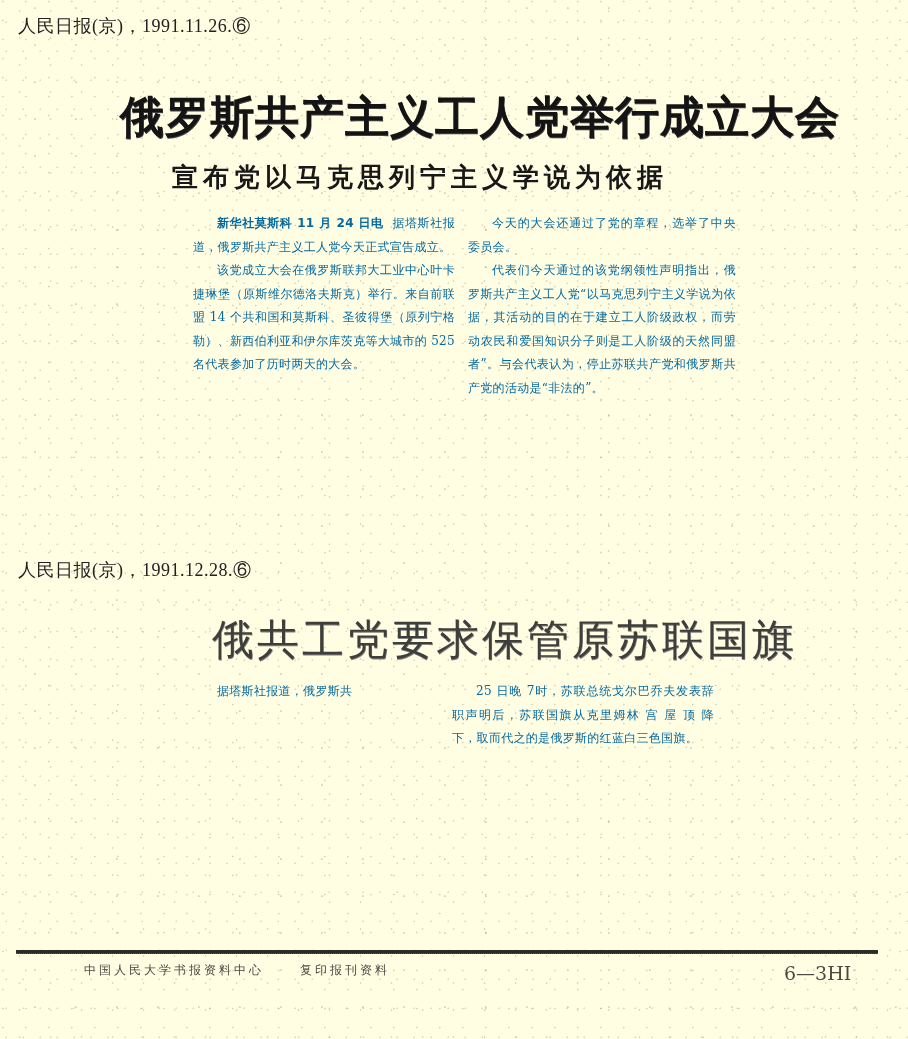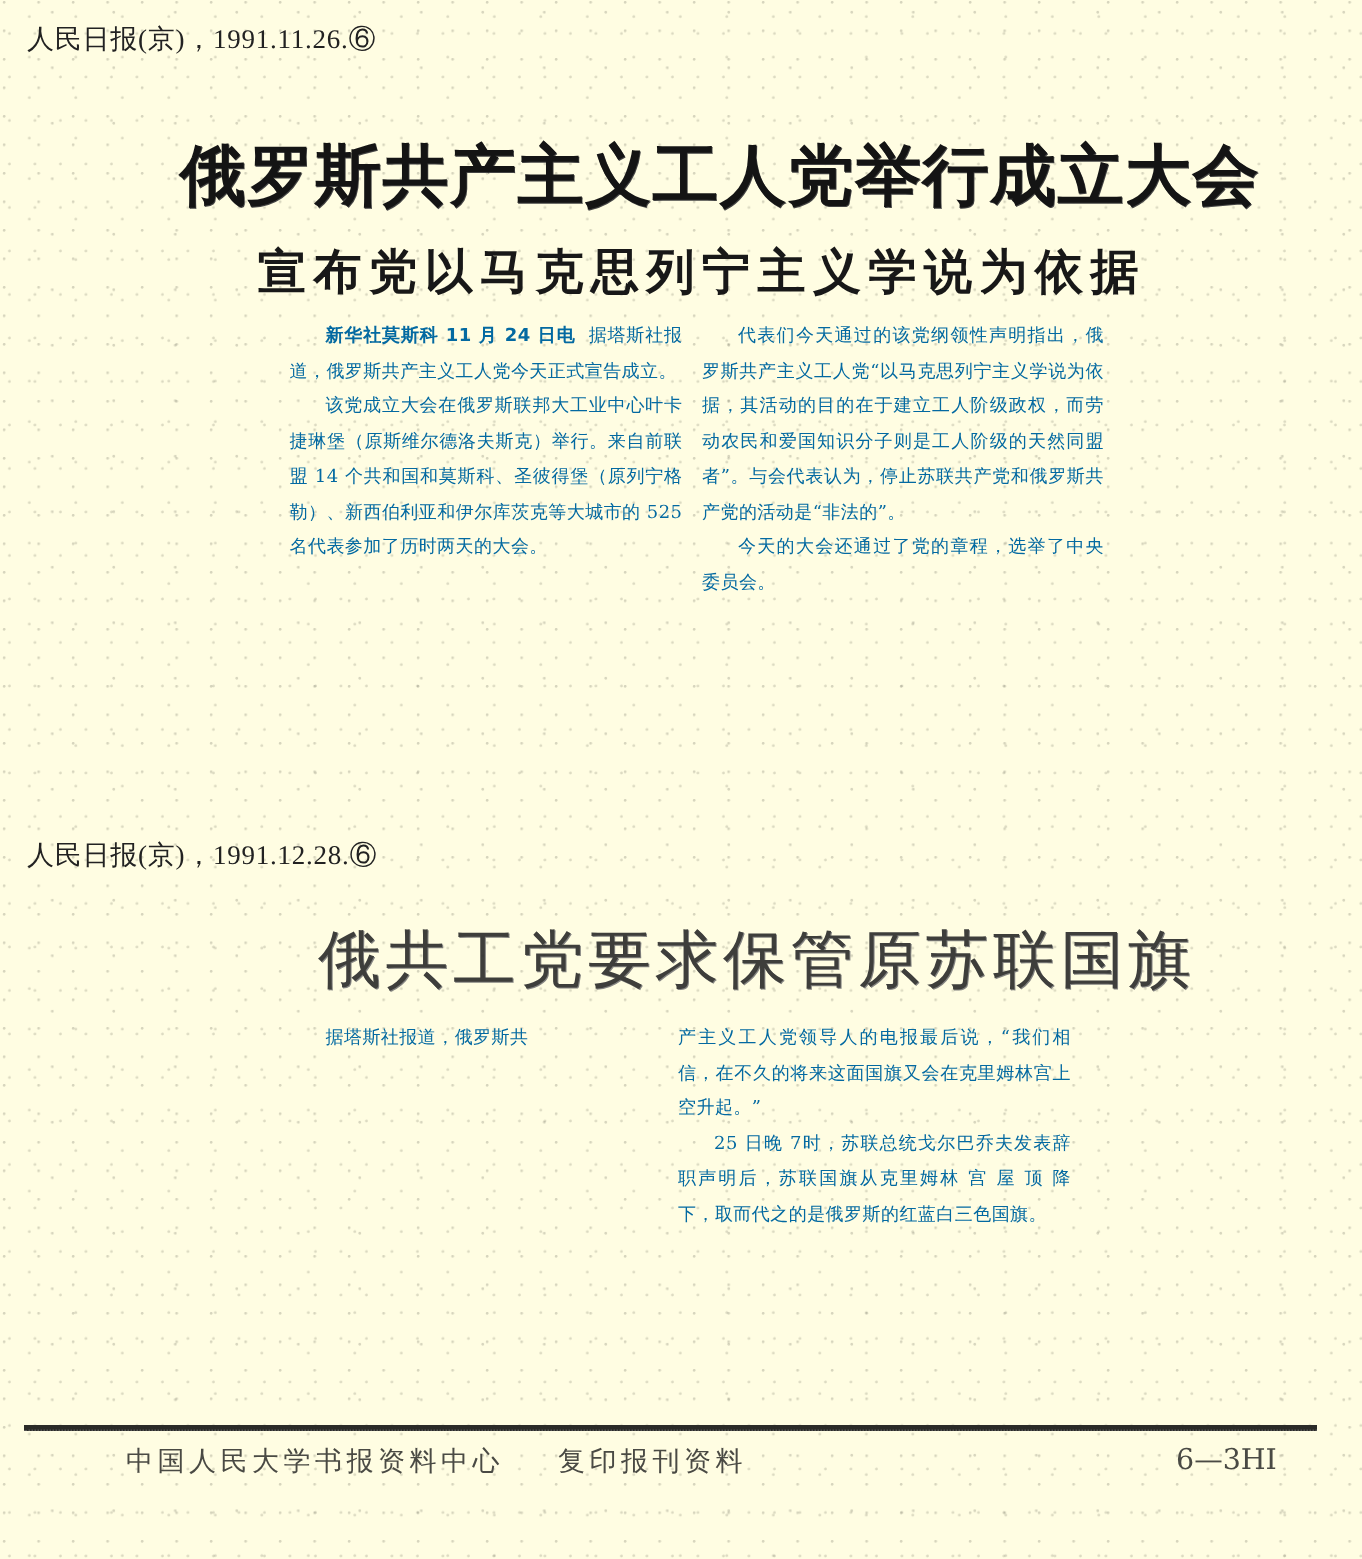--- a/index.html
+++ b/index.html
@@ -51,21 +51,21 @@
       white-space: nowrap;
       text-shadow: 0.5px 0.5px 0 #444;
       text-align: right;
     }
     .subhead-1 {
       position: absolute;
       left: 172px;
       top: 160px;
       font-family: "DejaVu Serif", serif;
       font-weight: bold;
-      font-size: 32px;
+      font-size: 26px;
       letter-spacing: 5px;
       color: #181818;
       white-space: nowrap;
     }
     .col {
       position: absolute;
       font-family: "DejaVu Serif", serif;
       font-size: 12px;
       line-height: 23.5px;
       color: #0369a1;
@@ -100,21 +100,21 @@
       width: 862px;
       top: 950px;
       height: 3px;
       background: #2b2b28;
       border-bottom: 1px dotted #555;
     }
     .footer-left {
       position: absolute;
       left: 84px;
       top: 962px;
-      font-size: 18px;
+      font-size: 12px;
       letter-spacing: 3px;
       color: #4a4a44;
       white-space: nowrap;
     }
     .footer-left .gap { display: inline-block; width: 36px; }
     .footer-right {
       position: absolute;
       left: 784px;
       top: 962px;
       font-size: 19px;
@@ -131,33 +131,32 @@
 <div class="subhead-1">宣布党以马克思列宁主义学说为依据</div>
 
 <div id="a1-left" class="col">
   <p>
     <span class="lead">新华社莫斯科 11 月 24 日电</span>&nbsp;&nbsp;<span>据塔斯社报道，俄罗斯共产主义工人党今天正式宣告成立。</span>
   </p>
   <p>该党成立大会在俄罗斯联邦大工业中心叶卡捷琳堡（原斯维尔德洛夫斯克）举行。来自前联盟 14 个共和国和莫斯科、圣彼得堡（原列宁格勒）、新西伯利亚和伊尔库茨克等大城市的 525 名代表参加了历时两天的大会。</p>
 </div>
 
 <div id="a1-right" class="col">
+  <p>今天的大会还通过了党的章程，选举了中央委员会。</p>
   <p>代表们今天通过的该党纲领性声明指出，俄罗斯共产主义工人党“以马克思列宁主义学说为依据，其活动的目的在于建立工人阶级政权，而劳动农民和爱国知识分子则是工人阶级的天然同盟者”。与会代表认为，停止苏联共产党和俄罗斯共产党的活动是“非法的”。</p>
-  <p>今天的大会还通过了党的章程，选举了中央委员会。</p>
 </div>
 
 <div id="src2" class="source-line">人民日报(京)，1991.12.28.⑥</div>
 <div class="headline-2">俄共工党要求保管原苏联国旗</div>
 
 <div id="a2-left" class="col">
   <p>据塔斯社报道，俄罗斯共</p>
 </div>
 
 <div id="a2-right" class="col">
-  <p class="cont">产主义工人党领导人的电报最后说，“我们相信，在不久的将来这面国旗又会在克里姆林宫上空升起。”</p>
   <p>25 日晚 7时，苏联总统戈尔巴乔夫发表辞职声明后，苏联国旗从克里姆林 宫 屋 顶 降下，取而代之的是俄罗斯的红蓝白三色国旗。</p>
 </div>
 
 <div class="rule"></div>
 <div class="footer-left">
   <span>中国人民大学书报资料中心</span><span class="gap"></span><span>复印报刊资料</span>
 </div>
 <div class="footer-right">6—3HI</div>
 
 </body></html>

